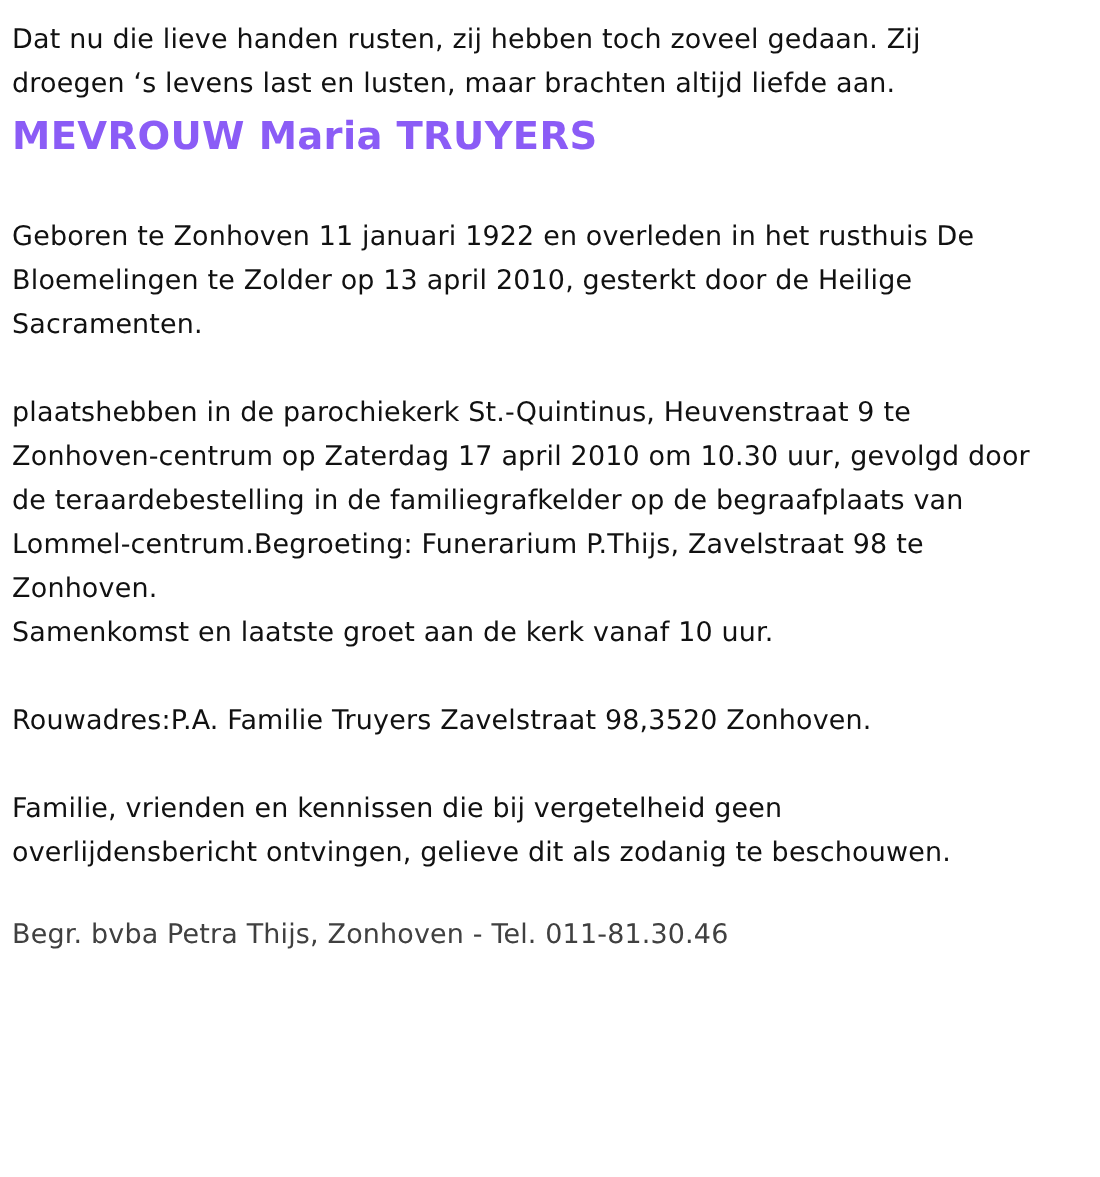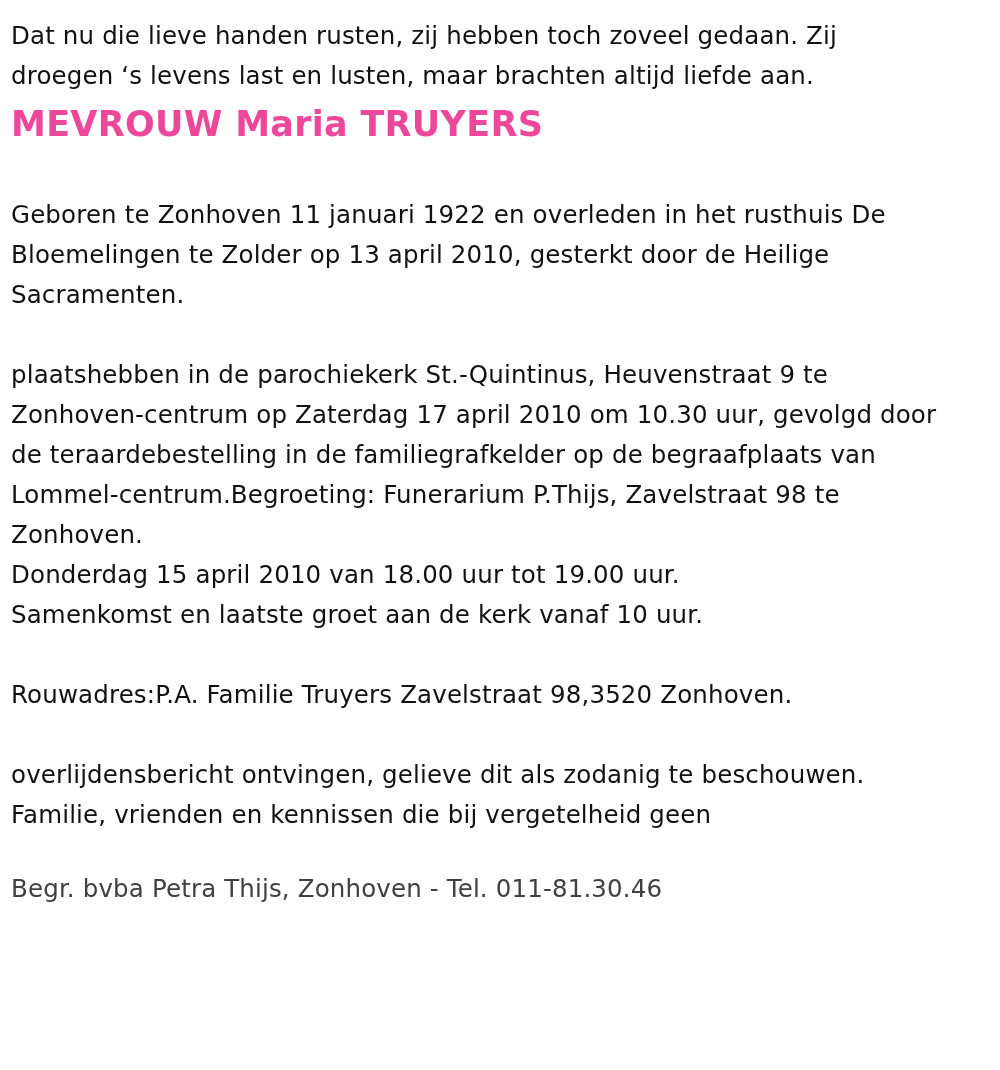--- a/index.html
+++ b/index.html
@@ -30,21 +30,21 @@
     }
     .title {
       font-size: 35px;
       font-weight: bold;
       line-height: 40px;
       height: 40px;
       margin-top: 8px;
       margin-bottom: 11px;
       white-space: nowrap;
       letter-spacing: 0.3px;
-      color: #ec4899;
+      color: #8b5cf6;
     }
     .cross {
       font-weight: bold;
     }
     .footer {
       color: #404040;
       font-size: 24.5px;
       line-height: 40px;
       margin-top: 34px;
       white-space: nowrap;
@@ -76,32 +76,31 @@
   </div>
 
   <div class="gap"></div>
 
   <div class="para">
     <div class="line">plaatshebben in de parochiekerk St.-Quintinus, Heuvenstraat 9 te</div>
     <div class="line">Zonhoven-centrum op Zaterdag 17 april 2010 om 10.30 uur, gevolgd door</div>
     <div class="line">de teraardebestelling in de familiegrafkelder op de begraafplaats van</div>
     <div class="line">Lommel-centrum.Begroeting: Funerarium P.Thijs, Zavelstraat 98 te</div>
     <div class="line">Zonhoven.</div>
-    <div class="line">Donderdag 15 april 2010 van 18.00 uur tot 19.00 uur.</div>
     <div class="line">Samenkomst en laatste groet aan de kerk vanaf 10 uur.</div>
   </div>
 
   <div class="gap"></div>
 
   <div class="para">
     <div class="line">Rouwadres:P.A. Familie Truyers Zavelstraat 98,3520 Zonhoven.</div>
   </div>
 
   <div class="gap"></div>
 
   <div class="para">
+    <div class="line">Familie, vrienden en kennissen die bij vergetelheid geen</div>
     <div class="line">overlijdensbericht ontvingen, gelieve dit als zodanig te beschouwen.</div>
-    <div class="line">Familie, vrienden en kennissen die bij vergetelheid geen</div>
   </div>
 
   <div class="footer">Begr. bvba Petra Thijs, Zonhoven - Tel. 011-81.30.46</div>
 
 </div>
 
 </body></html>

